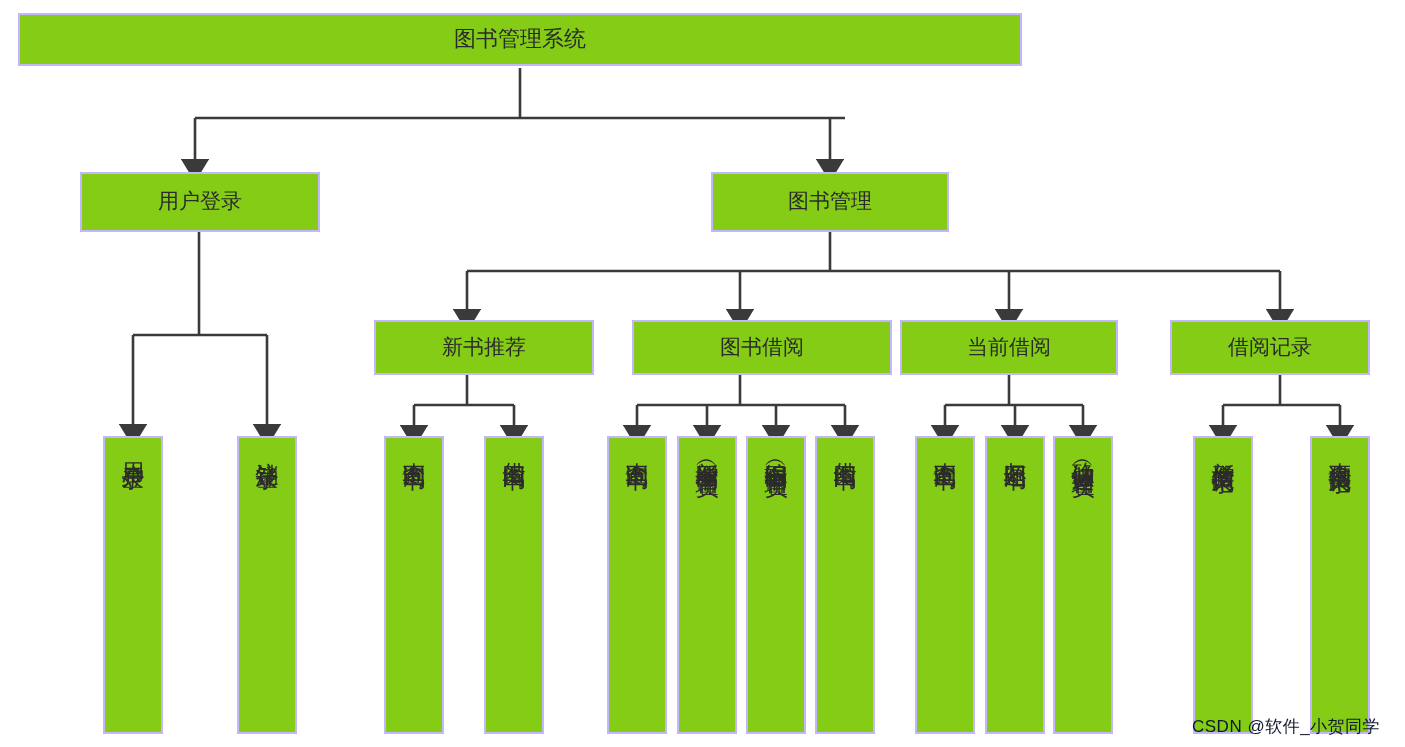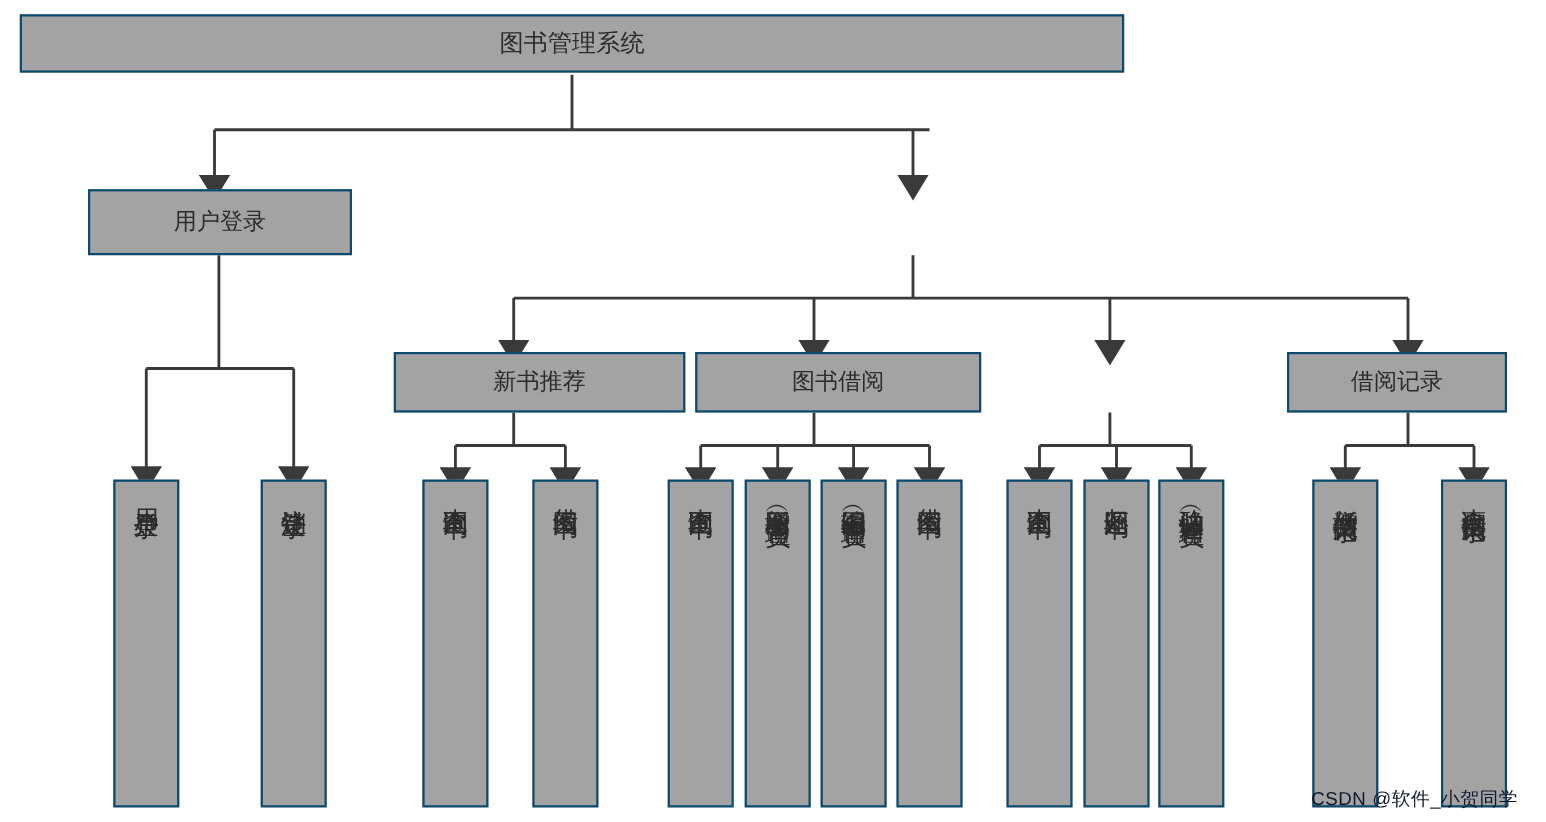--- a/index.html
+++ b/index.html
@@ -1,19 +1,19 @@
 <!DOCTYPE html>
 <html><head>
 <meta charset="utf-8">
 <style>
   html,body{margin:0;padding:0;background:#ffffff;}
   body{font-family:"Liberation Sans","DejaVu Sans",sans-serif;}
   #canvas{position:relative;width:1405px;height:747px;background:#ffffff;overflow:hidden;}
   svg#wires{position:absolute;left:0;top:0;width:1405px;height:747px;}
-  .node{position:absolute;box-sizing:border-box;background:#a3a3a3;border:2px solid #0c4a6e;display:flex;align-items:center;justify-content:center;font-family:Liberation Serif, serif;}
+  .node{position:absolute;box-sizing:border-box;background:#84cc16;border:2px solid #c4b5fd;display:flex;align-items:center;justify-content:center;font-family:Liberation Serif, serif;}
   .node .lbl{color:#2b2b2b;line-height:1.12;text-align:center;white-space:nowrap;}
   .h-node .lbl{font-size:21px;}
   .root .lbl{font-size:22px;}
   .v-node{align-items:flex-start;justify-content:center;padding-top:6px;}
   .v-node .lbl{writing-mode:vertical-rl;text-orientation:upright;font-size:23px;letter-spacing:2px;line-height:1;}
   .watermark{position:absolute;color:#0f172a;font-size:17px;white-space:nowrap;letter-spacing:.5px;}
 </style>
 </head>
 <body>
 
@@ -69,26 +69,32 @@
     </g>
   </svg>
 
   <div class="node root h-node" style="left:18px;top:13px;width:1004px;height:53px;">
     <span class="lbl">图书管理系统</span>
   </div>
 
   <div class="node h-node" style="left:80px;top:172px;width:240px;height:60px;">
     <span class="lbl">用户登录</span>
   </div>
+  <div class="node h-node" style="left:711px;top:172px;width:238px;height:60px;">
+    <span class="lbl">图书管理</span>
+  </div>
 
-  <div class="node h-node" style="left:358px;top:320px;width:265px;height:55px;">
+  <div class="node h-node" style="left:374px;top:320px;width:220px;height:55px;">
     <span class="lbl">新书推荐</span>
   </div>
   <div class="node h-node" style="left:632px;top:320px;width:260px;height:55px;">
     <span class="lbl">图书借阅</span>
+  </div>
+  <div class="node h-node" style="left:900px;top:320px;width:218px;height:55px;">
+    <span class="lbl">当前借阅</span>
   </div>
   <div class="node h-node" style="left:1170px;top:320px;width:200px;height:55px;">
     <span class="lbl">借阅记录</span>
   </div>
 
   <div class="node v-node" style="left:103px;top:436px;width:60px;height:298px;">
     <span class="lbl">用户登录</span>
   </div>
   <div class="node v-node" style="left:237px;top:436px;width:60px;height:298px;">
     <span class="lbl">注销登录</span>

